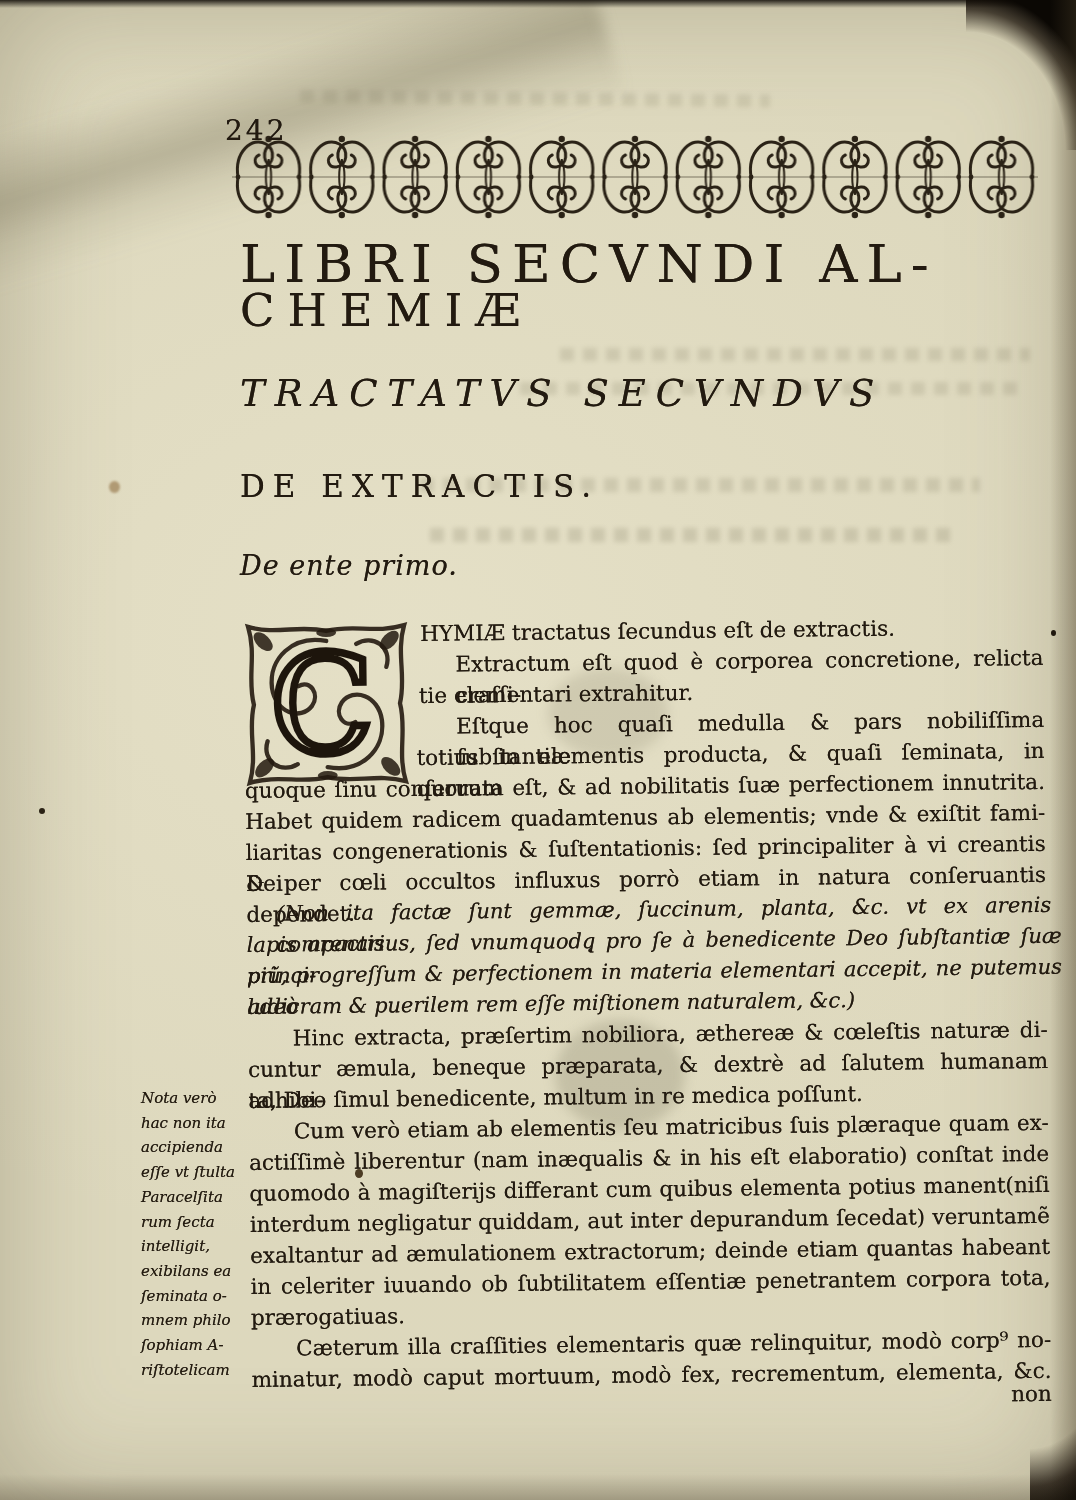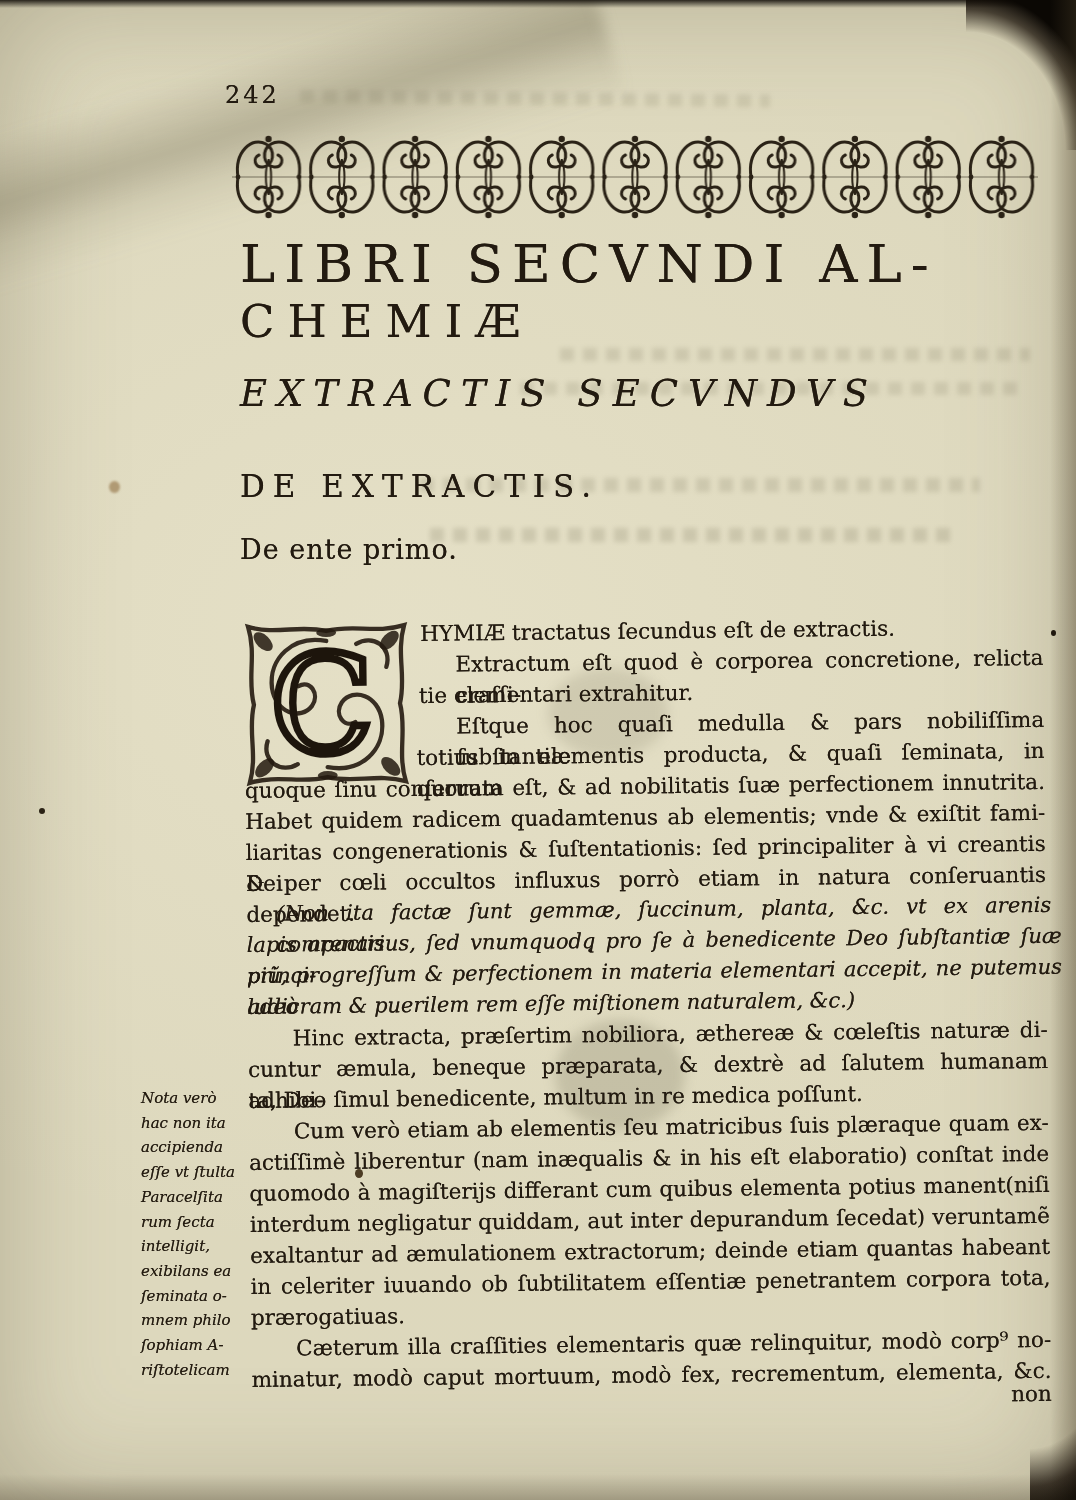--- a/index.html
+++ b/index.html
@@ -34,28 +34,28 @@
     background:linear-gradient(to top, rgba(60,50,32,.28), rgba(0,0,0,0));}
 
   
   .bleed{position:absolute;filter:blur(2.5px);opacity:.5;pointer-events:none;
     background:repeating-linear-gradient(to right, rgba(128,122,96,.5) 0 14px, rgba(0,0,0,0) 14px 23px);}
   .stain{position:absolute;border-radius:50%;filter:blur(6px);pointer-events:none;}
   .speck{position:absolute;border-radius:50%;pointer-events:none;}
 
   
   .ink{color:#221a10;text-shadow:0 0 .6px rgba(34,26,16,.85);}
-  #pagenum{position:absolute;left:225px;top:81px;font-size:24px;letter-spacing:3px;}
+  #pagenum{position:absolute;left:225px;top:114px;font-size:28px;letter-spacing:3px;}
   .ctr{position:absolute;left:240px;width:800px;text-align:left;white-space:nowrap;}
   #title1{top:233px;font-size:53px;letter-spacing:9px;}
-  #title2{top:295px;font-size:45px;letter-spacing:13px;}
+  #title2{top:284px;font-size:45px;letter-spacing:13px;}
   #subtitle{top:372px;font-size:37px;letter-spacing:10px;font-style:italic;}
   #section{top:468px;font-size:31px;letter-spacing:8px;}
   #chapter{top:504px;font-size:29px;font-variant:small-caps;letter-spacing:6px;word-spacing:22px;}
-  #chapsub{top:534px;font-size:27px;letter-spacing:1px;}
+  #chapsub{top:550px;font-size:27px;letter-spacing:1px;font-style:italic;}
 
   #orn{position:absolute;left:232px;top:126px;}
 
   #bodyblock{position:absolute;left:243px;top:620px;width:800px;height:820px;
     transform:rotate(-.65deg);transform-origin:0 0;}
   .bl{position:absolute;font-size:21.5px;line-height:31px;height:31px;overflow:visible;}
   .j{text-align:justify;text-align-last:justify;}
   .it{font-style:italic;font-size:21px;}
   #dropcap{position:absolute;left:0;top:2px;width:166px;height:166px;}
   #catch{position:absolute;left:580px;top:770px;width:220px;text-align:right;font-size:21.5px;}
@@ -100,21 +100,21 @@
         <circle cx="67" cy="51" r="2.4" fill="#2a2216"></circle>
       </pattern>
     </defs>
     <rect width="806" height="102" fill="url(#ornpat)"></rect>
     <line x1="0" y1="51" x2="806" y2="51" stroke="#2a2216" stroke-width="1.2" opacity=".55"></line>
   </svg>
 
   <div id="pagenum" class="ink">242</div>
   <div id="title1" class="ctr ink">LIBRI SECVNDI AL-</div>
   <div id="title2" class="ctr ink">CHEMIÆ</div>
-  <div id="subtitle" class="ctr ink">EXTRACTIS SECVNDVS</div>
+  <div id="subtitle" class="ctr ink">TRACTATVS SECVNDVS</div>
   <div id="section" class="ctr ink">DE EXTRACTIS.</div>
   <div id="chapsub" class="ctr ink">De ente primo.</div>
 
   <div id="bodyblock">
     <svg id="dropcap" viewBox="0 0 100 100">
       <g stroke="#241a10" fill="none" stroke-width="2.6" stroke-linecap="round" opacity=".9">
         <path d="M3,3 C20,8 34,2 50,6 C66,2 80,8 97,3 C92,20 98,34 94,50 C98,66 92,80 97,97 C80,92 66,98 50,94 C34,98 20,92 3,97 C8,80 2,66 6,50 C2,34 8,20 3,3 Z"></path>
         <path d="M50,12 C30,8 15,22 17,40 C19,55 34,60 41,51 C46,44 40,35 33,39"></path>
         <path d="M50,88 C70,92 85,78 83,60 C81,45 66,40 59,49 C54,56 60,65 67,61"></path>
         <path d="M14,72 C10,84 22,92 32,86"></path>

